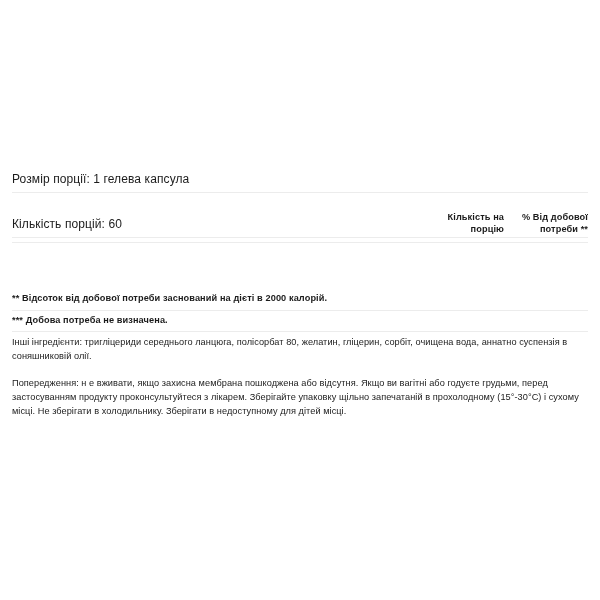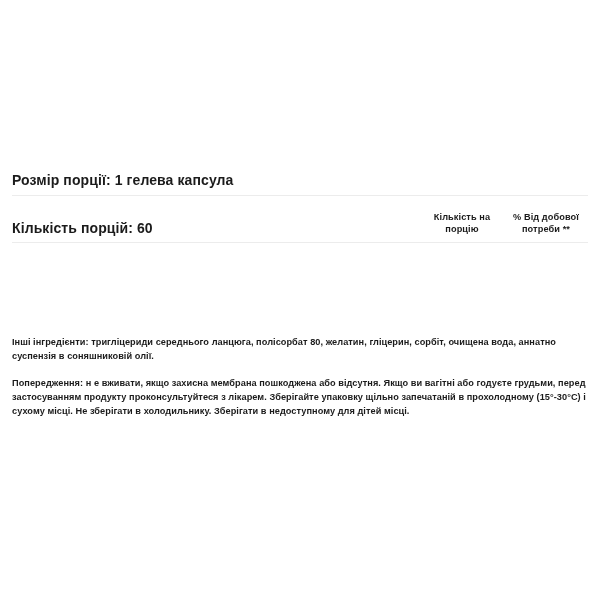--- a/index.html
+++ b/index.html
@@ -28,41 +28,41 @@
   }
 
   
   .serving-block {
     position: absolute;
     left: 12px;
     top: 168px;
     width: 576px;
   }
   .serving-row {
-    font-size: 14px;
-    font-weight: bold;
+    font-size: 12px;
+    font-weight: normal;
     line-height: 1.25;
     letter-spacing: 0.1px;
     padding: 4px 0 5px 0;
     border-bottom: 1px solid #ececec;
   }
   .serving-row:last-child { border-bottom: 1px solid #ececec; margin-top: 20px; }
 
   
   .facts-table {
     position: absolute;
     left: 12px;
     top: 208px;
     width: 576px;
     border-collapse: collapse;
     table-layout: fixed;
   }
   .facts-table td, .facts-table th {
     vertical-align: top;
-    text-align: center;
+    text-align: right;
     font-weight: bold;
     font-size: 9.2px;
     line-height: 1.32;
     letter-spacing: 0.1px;
     padding: 5px 0 6px 0;
     border-bottom: 1px solid #ececec;
   }
   .facts-table th {
     padding-top: 3px;
     padding-bottom: 7px;
@@ -92,21 +92,21 @@
 
   
   .para-block {
     position: absolute;
     left: 12px;
     top: 336px;
     width: 576px;
   }
   .para {
     font-size: 9.2px;
-    font-weight: bold;
+    font-weight: normal;
     line-height: 1.52;
     letter-spacing: 0.05px;
     margin: 0 0 13px 0;
     text-align: left;
   }
   .para.warning { margin-bottom: 0; }
 </style>
 </head>
 <body>
 
@@ -122,19 +122,23 @@
       <tr class="head-row">
         <th class="col-name"></th>
         <th class="col-amount">Кількість на порцію</th>
         <th class="col-dv">% Від добової потреби **</th>
       </tr>
     </thead>
     <tbody>
     </tbody>
   </table>
 
+  <div class="footnotes">
+    <div class="footnote-row">** Відсоток від добової потреби заснований на дієті в 2000 калорій.</div>
+    <div class="footnote-row">*** Добова потреба не визначена.</div>
+  </div>
 
   <div class="para-block">
     <p class="para">Інші інгредієнти: тригліцериди середнього ланцюга, полісорбат 80, желатин, гліцерин, сорбіт, очищена вода, аннатно суспензія в соняшниковій олії.</p>
     <p class="para warning">Попередження: н е вживати, якщо захисна мембрана пошкоджена або відсутня.  Якщо ви вагітні або годуєте грудьми, перед застосуванням продукту проконсультуйтеся з лікарем. Зберігайте упаковку щільно запечатаній в прохолодному (15°-30°C) і сухому місці. Не зберігати в холодильнику. Зберігати в недоступному для дітей місці.</p>
   </div>
 
 </div>
 
 </body></html>

